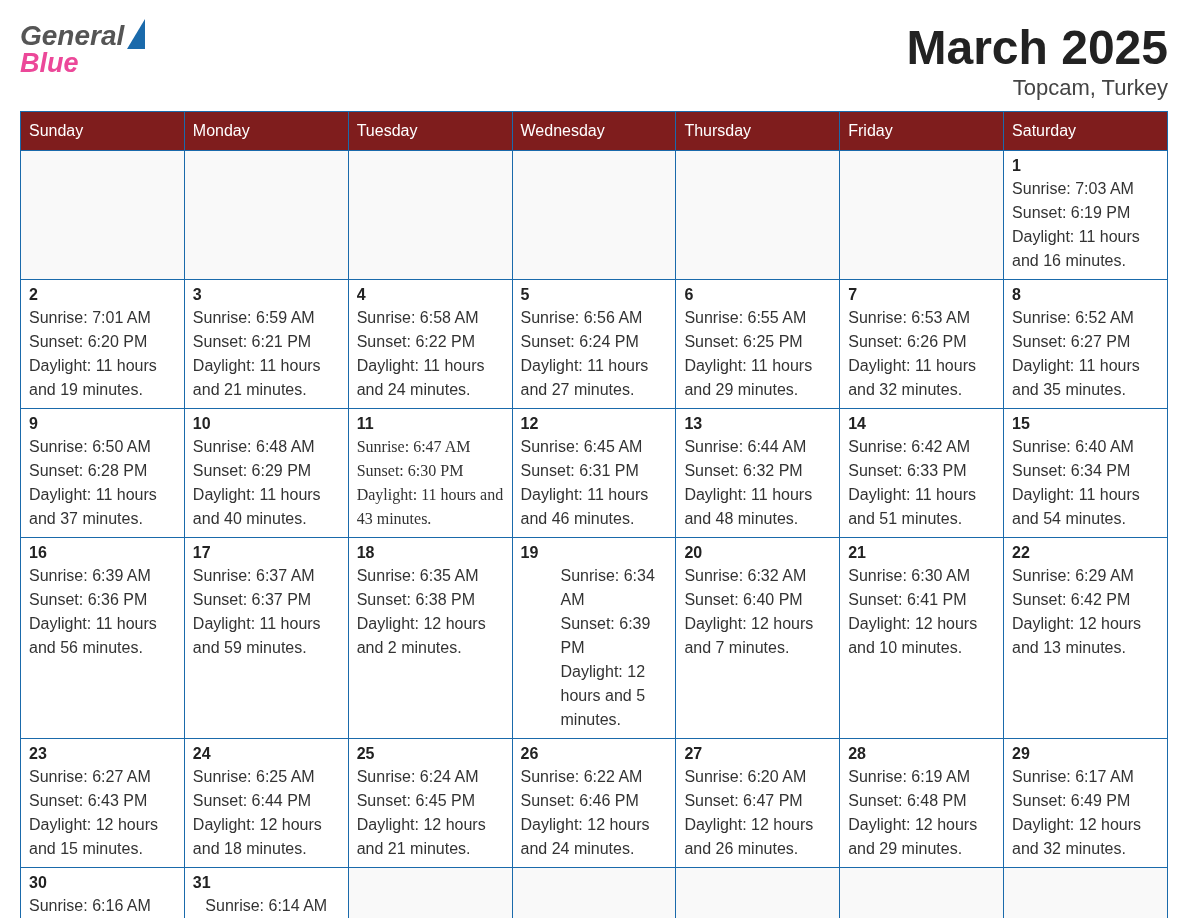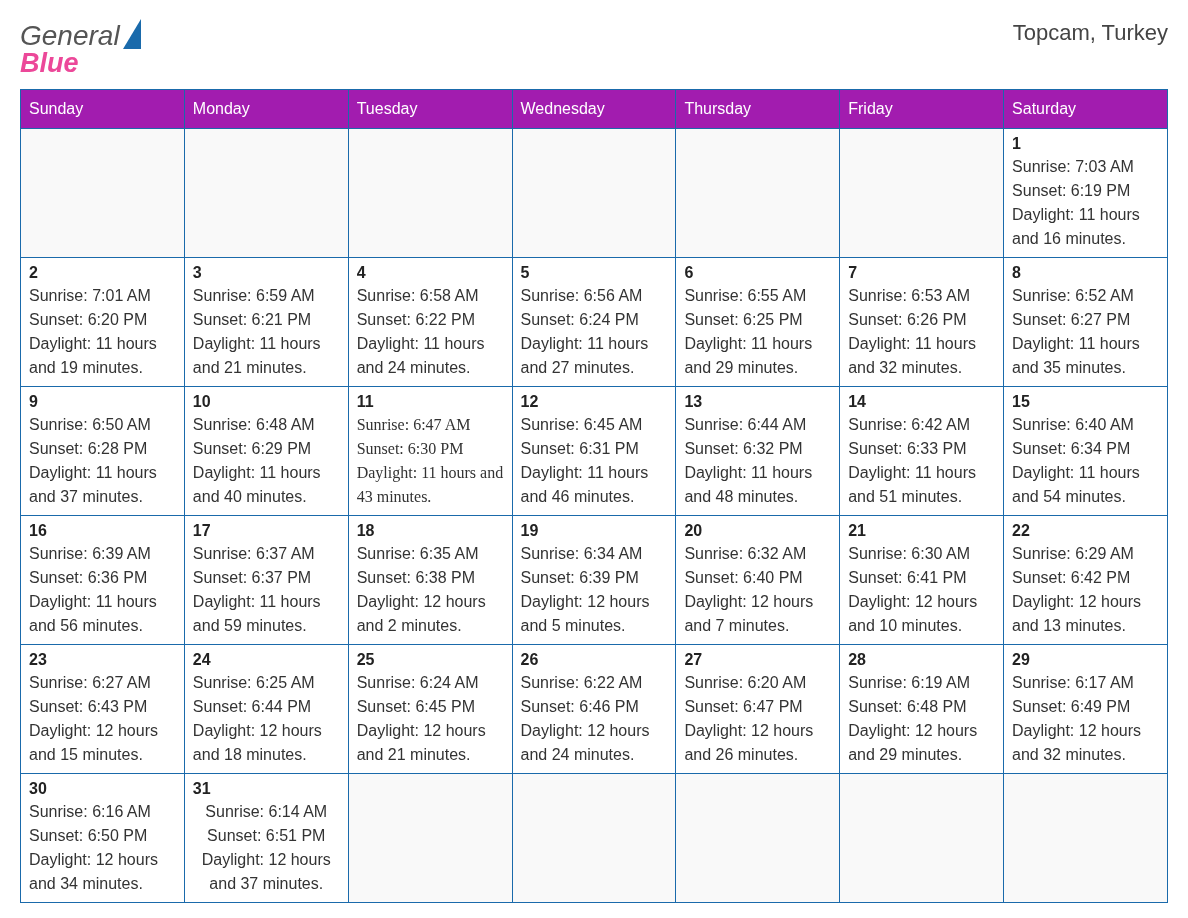--- a/index.html
+++ b/index.html
@@ -20,21 +20,21 @@
       display: flex;
       flex-direction: column;
       align-items: flex-start;
     }
     .logo-top {
       display: flex;
       align-items: center;
     }
     .logo-general {
       font-size: 28px;
-      font-weight: normal;
+      font-weight: bold;
       color: #555;
       font-style: italic;
     }
     .logo-triangle {
       width: 0;
       height: 0;
       border-left: 18px solid transparent;
       border-right: 0px solid transparent;
       border-bottom: 30px solid #1a6aab;
       margin-left: 3px;
@@ -59,21 +59,21 @@
     .location {
       font-size: 22px;
       color: #444;
     }
     .calendar {
       width: 100%;
       border-collapse: collapse;
       border: 1px solid #1a6aab;
     }
     .calendar th {
-      background: #a21caf;
+      background: #7f1d1d;
       color: #fff;
       font-size: 16px;
       font-weight: normal;
       padding: 10px 8px;
       text-align: left;
       border: 1px solid #1a6aab;
     }
     .calendar td {
       vertical-align: top;
       padding: 6px 8px;
@@ -103,20 +103,21 @@
 
 <div class="header">
   <div class="logo">
     <div class="logo-top">
       <span class="logo-general">General</span>
       <div class="logo-triangle"></div>
     </div>
     <span class="logo-blue">Blue</span>
   </div>
   <div class="title-block">
+    <div class="month-year">March 2025</div>
     <div class="location">Topcam, Turkey</div>
   </div>
 </div>
 
 <table class="calendar">
   <thead>
     <tr>
     <th>Sunday</th>
         <th>Monday</th>
         <th>Tuesday</th>
@@ -243,21 +244,21 @@
 Daylight: 11 hours and 59 minutes.</div>
         </td>
         <td>
           <span class="day-number">18</span>
           <div class="day-info" style="white-space: pre-line;">Sunrise: 6:35 AM
 Sunset: 6:38 PM
 Daylight: 12 hours and 2 minutes.</div>
         </td>
         <td>
           <span class="day-number">19</span>
-          <div class="day-info" style="white-space: pre-line;">Sunrise: 6:34 AM
+          <div class="day-info" style="white-space: pre-line; margin-left: 40px;">Sunrise: 6:34 AM
 Sunset: 6:39 PM
 Daylight: 12 hours and 5 minutes.</div>
         </td>
         <td>
           <span class="day-number">20</span>
           <div class="day-info" style="white-space: pre-line;">Sunrise: 6:32 AM
 Sunset: 6:40 PM
 Daylight: 12 hours and 7 minutes.</div>
         </td>
         <td>

